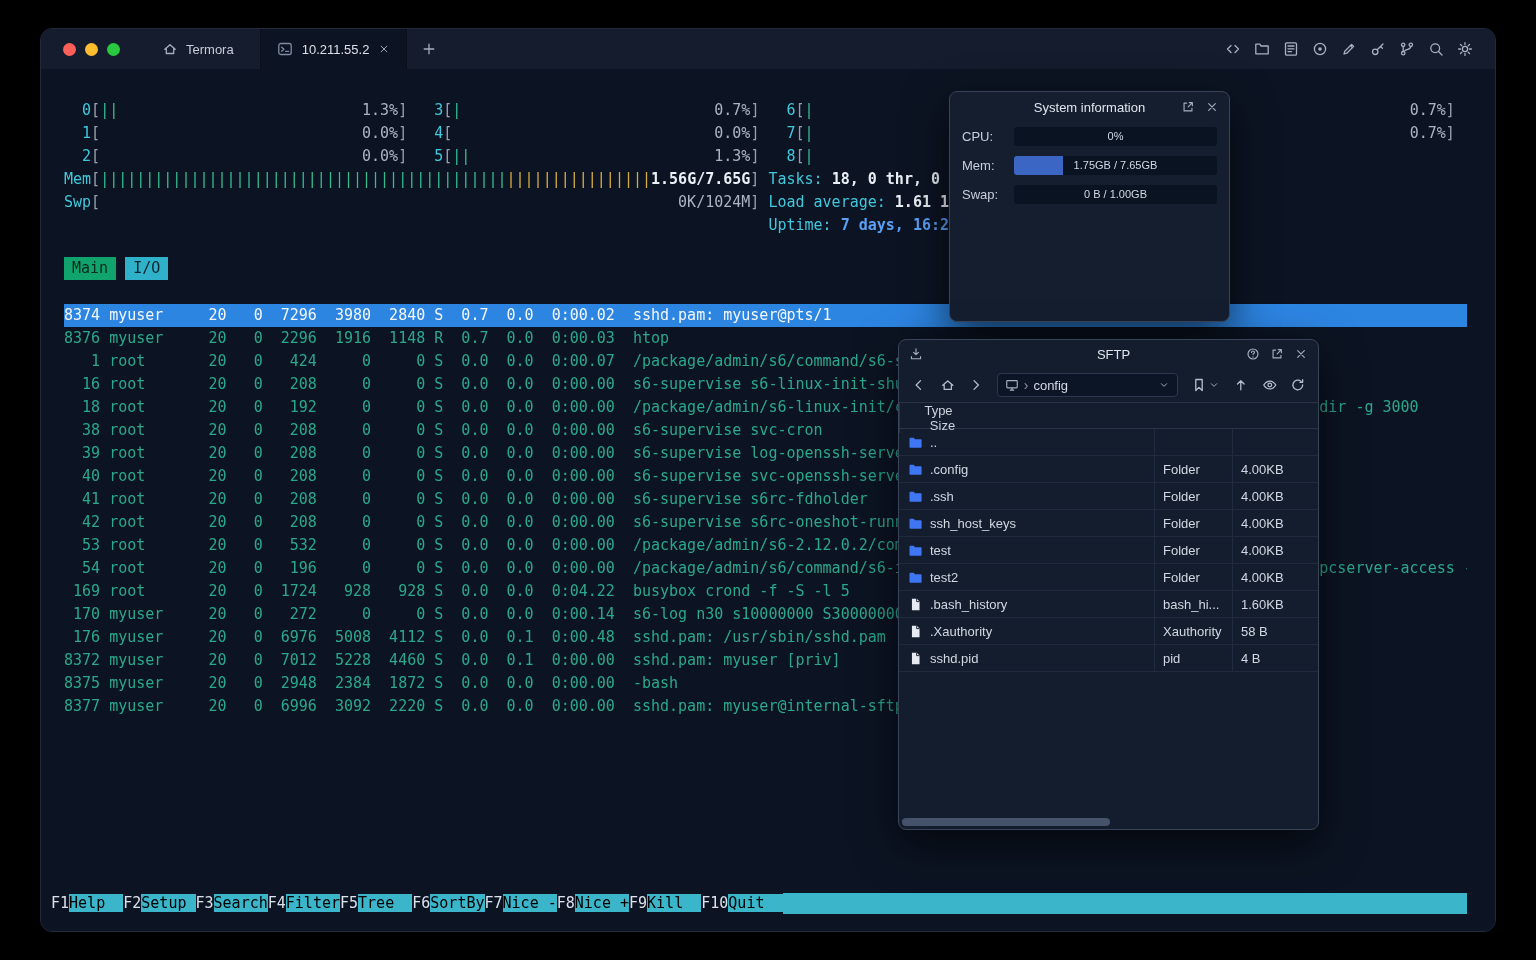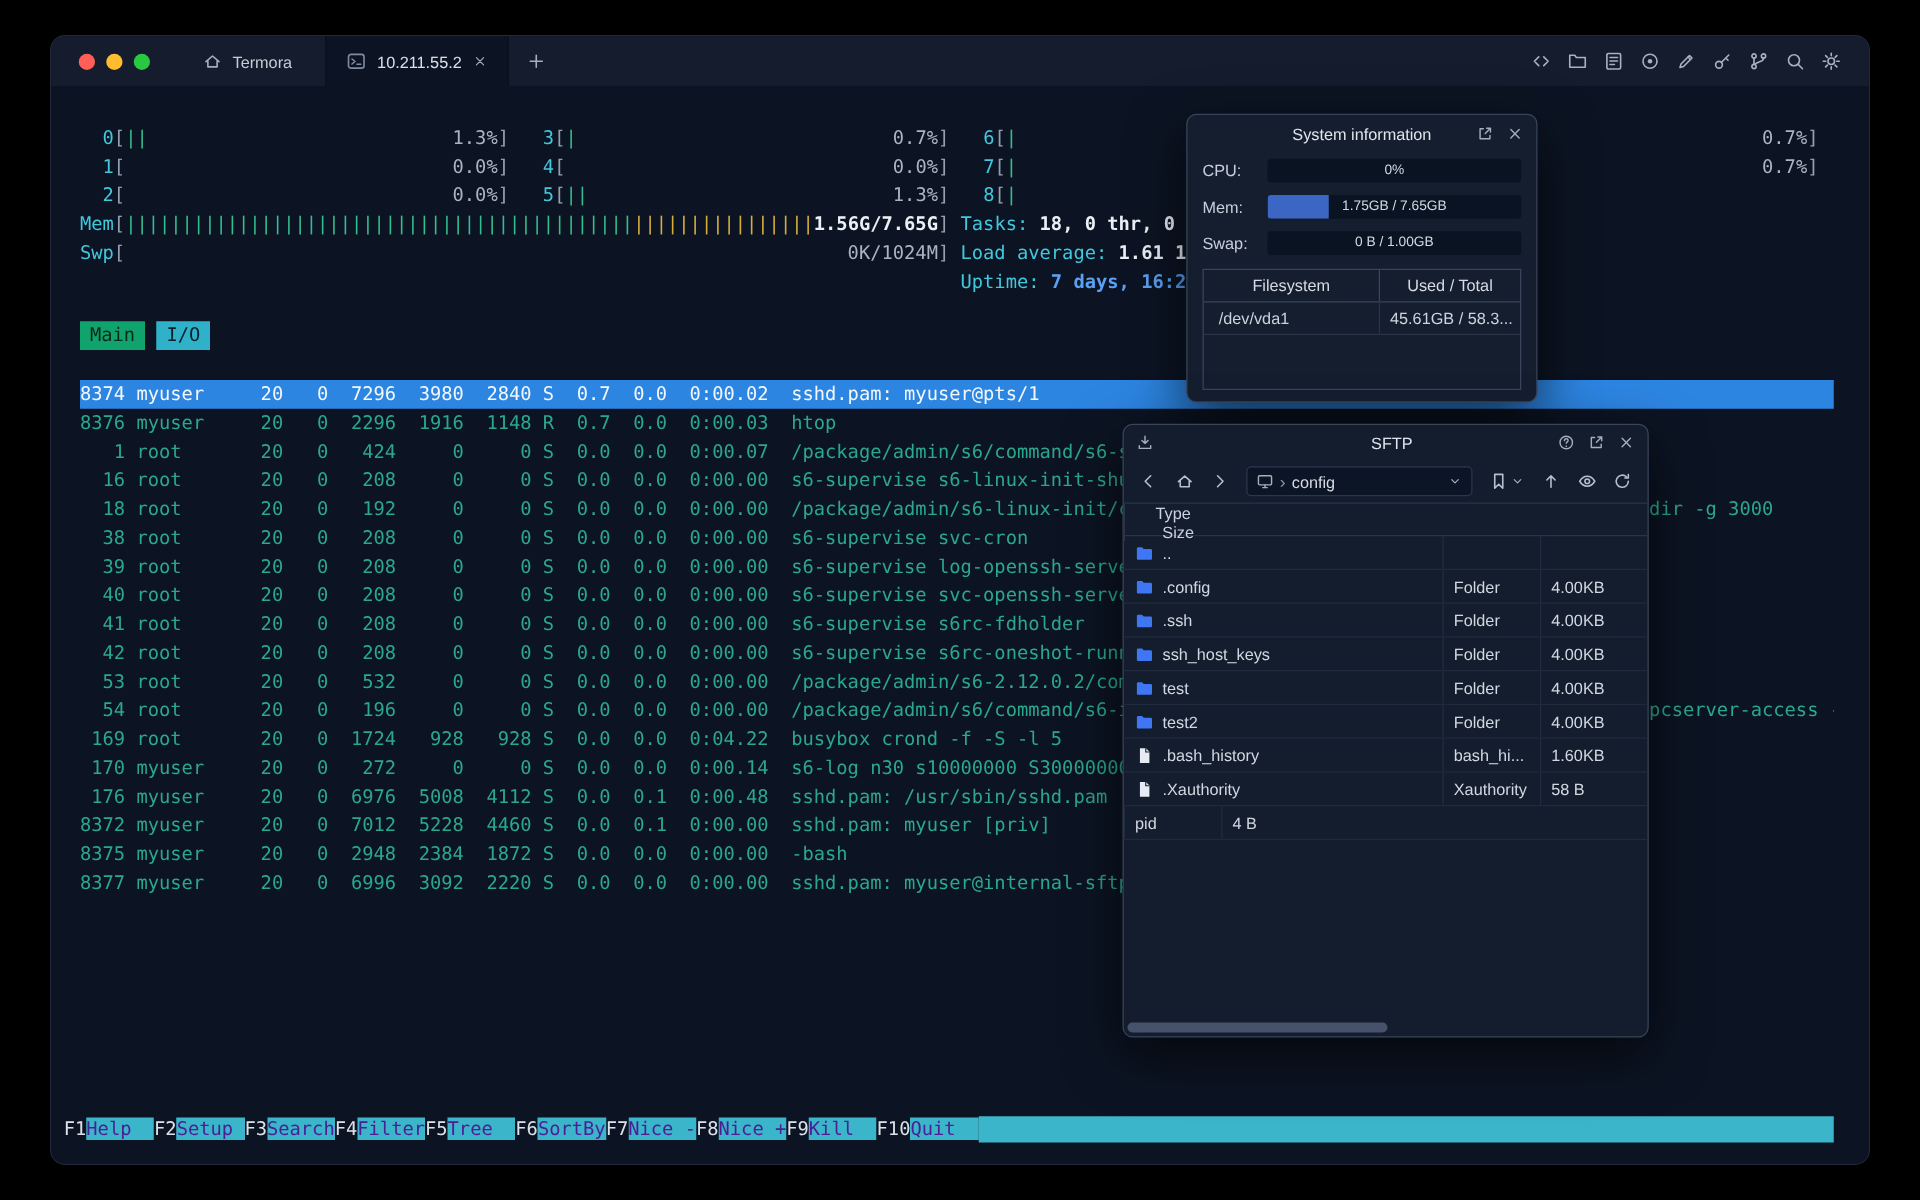--- a/index.html
+++ b/index.html
@@ -41,21 +41,21 @@
 
   .phead { position:absolute; top:212px; left:23px; right:28px; height:23px; background:#10a36d;
            color:#04291c; white-space:pre; overflow:hidden; }
   .sortcell { background:#43b7d4; color:#052b33; }
   .prow { position:absolute; left:23px; right:28px; height:23px; white-space:pre; overflow:hidden; color:#2ba88c; }
   .prow.sel { background:#2d85e2; color:#f3f7fc; }
 
   .fnbar { position:absolute; left:10px; right:28px; bottom:17px; height:21px; display:flex;
            line-height:21px; white-space:pre; }
   .fkey { color:#dce2ea; }
-  .fact { background:#3bb5c9; color:#4c1d95; }
+  .fact { background:#3bb5c9; color:#000000; }
   .fact.fill { flex:1; }
 
   
   .panel { position:absolute; background:#151e2f; border:1px solid #39445a; border-radius:8px;
            box-shadow:0 14px 44px rgba(0,0,0,.65); font-size:13px; color:#ccd3de; z-index:5; }
   .panel-head { display:flex; align-items:center; gap:10px; height:30px; padding:0 10px; }
   .panel-title { flex:1; text-align:center; color:#e0e5ed; }
   .spacer38{width:38px}.spacer48{width:48px}
 
   .sysinfo { left:908px; top:42px; width:281px; height:231px;margin-top:20px; }
@@ -246,32 +246,20 @@
         <span class="si-bartext">1.75GB / 7.65GB</span>
       </div>
     </div>
     <div class="si-row">
       <span class="si-label">Swap:</span>
       <div class="si-bar">
         <div class="si-fill" id="swap-fill" style="width: 0%;"></div>
         <span class="si-bartext">0 B / 1.00GB</span>
       </div>
     </div>
-    <div class="si-table">
-      <div class="si-thead">
-        <span class="si-th b-r">Filesystem</span>
-        <span class="si-th">Used / Total</span>
-      </div>
-      <div id="fs-rows">
-          <div class="si-tr">
-            <span class="si-td1">/dev/vda1</span>
-            <span class="si-td2">45.61GB / 58.3...</span>
-          </div>
-        </div>
-    </div>
   </div>
 
   <div class="panel sftp">
     <div class="panel-head">
       <span class="ic s14 dim">
           <svg viewBox="0 0 16 16" fill="none" stroke="currentColor" stroke-width="1.3" stroke-linecap="round" stroke-linejoin="round">
             <path d="M8 2.2v6.6M5.2 6.2 8 8.8l2.8-2.6M2.8 11v2.4h10.4V11"></path>
           </svg>
         </span>
       <span class="spacer48"></span>
@@ -452,20 +440,29 @@
                 <path d="M4.2 1.8h5.2l2.9 2.9v9.5H4.2z" fill="#e6ebf3"></path>
                 <path d="M9.2 1.8v3.1h3.1" fill="none" stroke="#151e2f" stroke-width="1"></path>
               </svg>
             </span>
             <span>.Xauthority</span>
           </div>
           <div class="cell type">Xauthority</div>
           <div class="cell size">58 B</div>
         </div>
         <div class="sftp-row">
+          <div class="cell name">
+            <span class="fic">
+              <svg viewBox="0 0 16 16">
+                <path d="M4.2 1.8h5.2l2.9 2.9v9.5H4.2z" fill="#e6ebf3"></path>
+                <path d="M9.2 1.8v3.1h3.1" fill="none" stroke="#151e2f" stroke-width="1"></path>
+              </svg>
+            </span>
+            <span>sshd.pid</span>
+          </div>
           <div class="cell type">pid</div>
           <div class="cell size">4 B</div>
         </div>
       </div>
     <div class="sftp-scroll"></div>
   </div>
 
 </div>
 
 </body></html>

